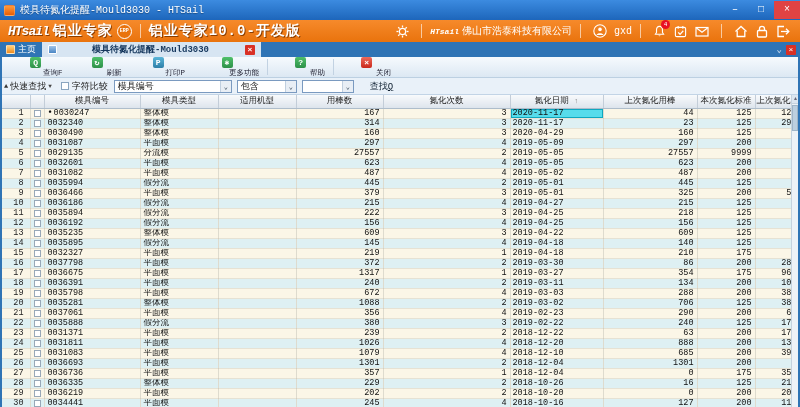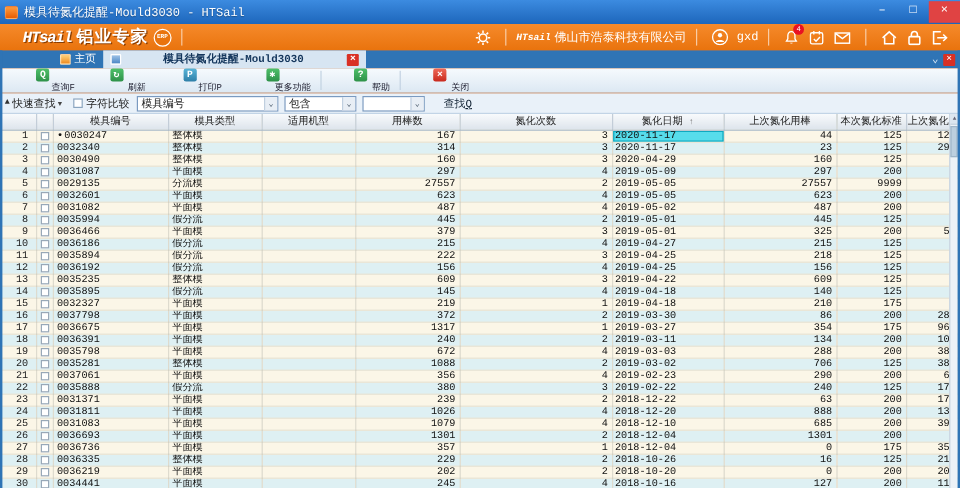--- a/index.html
+++ b/index.html
@@ -12,40 +12,40 @@
     background:linear-gradient(#3c8be0,#1d66bb); display:flex; align-items:center; color:#fff; }
   .app-ico { width:11px; height:11px; margin:0 5px 0 4px; border-radius:2px;
     background:linear-gradient(#ff9a3c,#e85d04); border:1px solid #fff3; }
   .title { font-size:10px; white-space:nowrap; text-shadow:0 1px 1px #0005; }
   .tspacer { flex:1; }
   .wc { width:26px; height:18px; text-align:center; line-height:17px; font-size:10px; color:#fff; }
   .wc.close { background:#e04343; }
 
   
   .appbar { position:absolute; left:0; top:20px; width:800px; height:22px;
-    background:linear-gradient(#f68a2b,#e9730d); display:flex; align-items:center; color:#fff;padding-left:11px; }
+    background:linear-gradient(#f68a2b,#e9730d); display:flex; align-items:center; color:#fff; }
   .logo { font-size:13px; font-weight:bold; font-style:italic; margin-left:8px; letter-spacing:-1px;
     text-shadow:1px 1px 0 #8a3d00; }
   .brand { font-size:14px; font-weight:bold; margin-left:4px; text-shadow:1px 1px 0 #8a3d00; letter-spacing:1px;}
   .erp { width:15px; height:15px; border:1.5px solid #fff; border-radius:50%; margin-left:4px;
     font-size:5px; font-weight:bold; display:flex; align-items:center; justify-content:center; background:#e9730d; }
   .vd { width:1px; height:14px; background:#ffffff99; margin:0 8px; }
   .product { font-size:14px; font-weight:bold; letter-spacing:1px; text-shadow:1px 1px 0 #8a3d00; white-space:nowrap; }
   .ab-right { margin-left:auto; display:flex; align-items:center; margin-right:6px; }
   .ab-right svg { display:block; }
   .icw { margin:0 4px; position:relative; display:flex; align-items:center; }
   .minilogo { font-size:8px; font-weight:bold; font-style:italic; margin-right:3px; }
   .company { font-size:10px; white-space:nowrap; }
   .username { font-size:10px; margin-left:3px; }
   .badge { position:absolute; top:-5px; right:-4px; min-width:9px; height:9px; border-radius:5px;
     background:#e81123; color:#fff; font-size:6px; line-height:9px; text-align:center; padding:0 1px; }
 
   
   .tabbar { position:absolute; left:0; top:42px; width:800px; height:15px;
-    background:#2f74b5; display:flex; align-items:stretch;padding-left:44px; }
+    background:#2f74b5; display:flex; align-items:stretch; }
   .tab { display:flex; align-items:center; padding:0 6px; font-size:9px; color:#fff; white-space:nowrap; }
   .tab .tico { width:9px; height:9px; margin-right:3px; border-radius:1px; }
   .tab.home .tico { background:linear-gradient(#ffd27a,#ef8a1f); border:1px solid #fff8; }
   .tab.active { background:#d7e5f2; color:#14365c; font-weight:bold;gap:32px; }
   .tab.active .tico { background:linear-gradient(#9fc3e8,#4a86c4); border:1px solid #fff; }
   .tab-x { width:10px; height:10px; margin-left:4px; background:#d93025; color:#fff; font-size:8px;
     line-height:9px; text-align:center; border-radius:1px; }
   .tb-spacer { flex:1; }
   .tb-chev { color:#dce9f5; font-size:9px; align-self:center; margin-right:4px; }
   .tb-close { width:10px; height:10px; background:#d93025; color:#fff; font-size:8px; line-height:9px;
@@ -124,20 +124,21 @@
     <span class="wc">–</span>
     <span class="wc">□</span>
     <span class="wc close">×</span>
   </div>
 
   <div class="appbar">
     <span class="logo">HTsail</span>
     <span class="brand">铝业专家</span>
     <span class="erp">ERP</span>
     <span class="vd"></span>
+    <span class="product">铝业专家10.0-开发版</span>
     <div class="ab-right">
       <span class="icw">
         <svg width="13" height="13" viewBox="0 0 14 14">
             <circle cx="7" cy="7" r="3.4" fill="none" stroke="#fff" stroke-width="1.4"></circle>
             <g stroke="#fff" stroke-width="1.4">
               <line x1="7" y1="0.5" x2="7" y2="2.6"></line>
               <line x1="7" y1="11.4" x2="7" y2="13.5"></line>
               <line x1="0.5" y1="7" x2="2.6" y2="7"></line>
               <line x1="11.4" y1="7" x2="13.5" y2="7"></line>
               <line x1="2.4" y1="2.4" x2="3.9" y2="3.9"></line>

